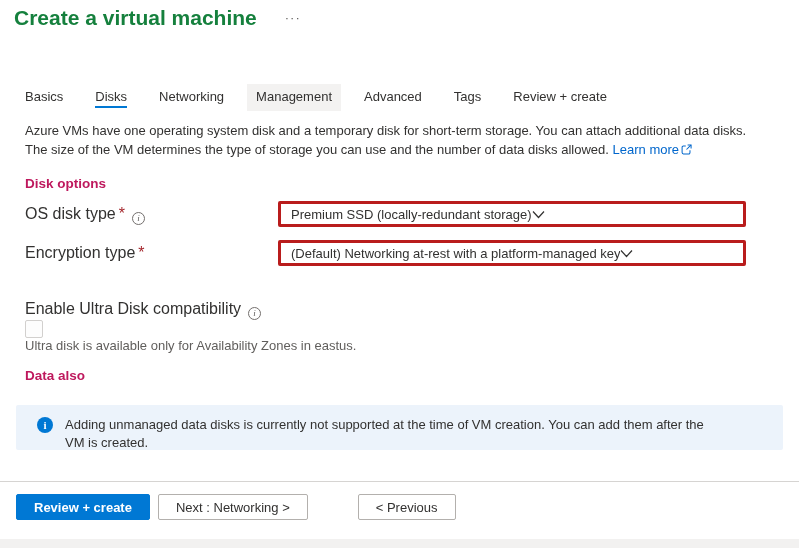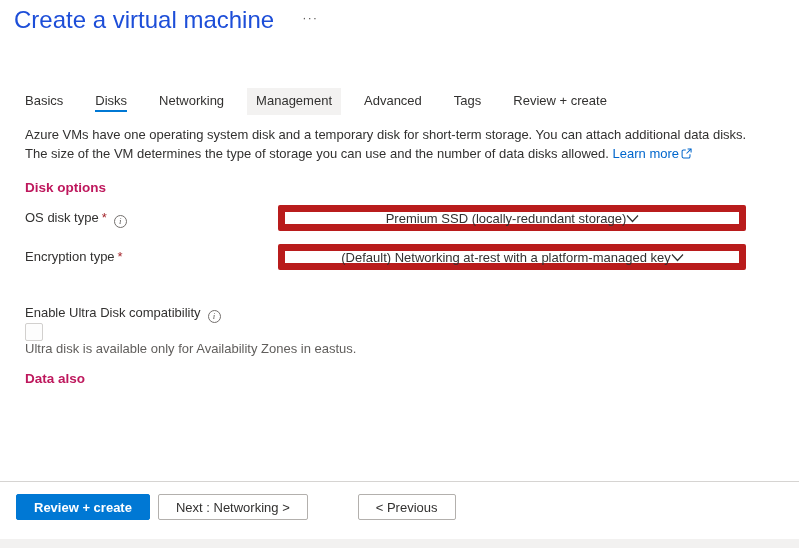--- a/index.html
+++ b/index.html
@@ -8,52 +8,52 @@
     position: relative;
     width: 799px;
     height: 548px;
     background: #ffffff;
     font-family: "Liberation Sans", sans-serif;
     color: #323130;
     overflow: hidden;
   }
   
   .header { display: flex; align-items: flex-start; padding: 6px 0 0 14px; }
-  .page-title { font-size: 24px; font-weight: 400; color: #1d4ed8; }
+  .page-title { font-size: 21px; font-weight: 700; color: #15803d; }
   .more-btn { margin-left: 28px; margin-top: 4px; color: #605e5c; font-size: 13px; letter-spacing: 1px; cursor: pointer; }
   
   .tabs { display: flex; margin: 54px 0 0 16px; font-size: 13px; }
   .tab { padding: 5px 9px 7px; line-height: 15px; cursor: pointer; position: relative; white-space: nowrap; color: #323130; }
   .tab + .tab { margin-left: 14px; }
   .tab.active { font-weight: 400; }
   .tab.active::after { content: ""; position: absolute; left: 9px; right: 9px; bottom: 3px; height: 2px; background: #0078d4; }
   .tab.hovered { background: #f3f2f1; }
   
   .intro { margin: 10px 0 0 25px; width: 740px; font-size: 13px; line-height: 19px; }
   .link { color: #0066cc; cursor: pointer; text-decoration: none; white-space: nowrap; }
   .ext-icon { margin-left: 2px; vertical-align: -1px; }
   
   .section-heading { margin: 16px 0 0 25px; font-size: 13.5px; font-weight: 700; color: #be185d; }
   .section-heading.data-disks { margin-top: 14px; }
   .field-row { display: flex; align-items: flex-start; margin: 13px 0 0 25px; }
   .field-row.first { margin-top: 10px; }
   .field-row.ultra { margin-top: 30px; flex-direction: column; }
-  .field-label { width: 253px; font-size: 13px; padding-top: 5px; line-height: 16px; }
+  .field-label { width: 253px; font-size: 16px; padding-top: 5px; line-height: 16px; }
   .req { color: #a4262c; margin-left: 3px; }
   .info-icon {
     display: inline-flex; align-items: center; justify-content: center;
     width: 13px; height: 13px; margin-left: 7px; vertical-align: -2px;
     border: 1px solid #736f6d; border-radius: 50%;
     color: #605e5c; cursor: default;
   }
   .info-icon::after { content: "i"; font-size: 9px; font-family: "Liberation Serif", serif; font-style: italic; line-height: 1; }
   .dropdown {
-    display: flex; align-items: center; justify-content: center;
+    display: flex; align-items: center; justify-content: flex-start;
     width: 468px; height: 26px; padding: 0 9px 0 10px;
-    border: 7px solid #b91c1c; border-radius: 2px;
+    border: 3px solid #b91c1c; border-radius: 2px;
     background: #fff; font-size: 13px; cursor: pointer;
   }
   .dropdown .value { overflow: hidden; white-space: nowrap; text-overflow: ellipsis; }
   .checkbox-col { display: flex; flex-direction: column; }
   .checkbox {
     width: 18px; height: 18px; border: 1px solid #d2d0ce; border-radius: 2px;
     background: #fdfdfd; cursor: default;
   }
   .helper-text { font-size: 13px; color: #605e5c; line-height: 16px; }
   .body-text { margin: 12px 0 0 25px; width: 740px; font-size: 13px; line-height: 19px; }
@@ -151,20 +151,24 @@
     </div>
     <div class="checkbox-col">
       <div class="checkbox"></div>
       <div class="helper-text">Ultra disk is available only for Availability Zones in eastus.</div>
     </div>
   </div>
 
   <h3 class="section-heading data-disks">Data also</h3>
 
 
+  <div class="info-banner">
+    <span class="banner-icon"></span>
+    <div class="banner-text">Adding unmanaged data disks is currently not supported at the time of VM creation. You can add them after the VM is created.</div>
+  </div>
 
   <div class="footer">
     <div class="footer-buttons">
       <button class="btn btn-primary">Review + create</button>
       <button class="btn btn-secondary btn-next">Next : Networking &gt;</button>
       <button class="btn btn-secondary btn-prev">&lt; Previous</button>
     </div>
   </div>
 
   <div class="bottom-strip"></div>

